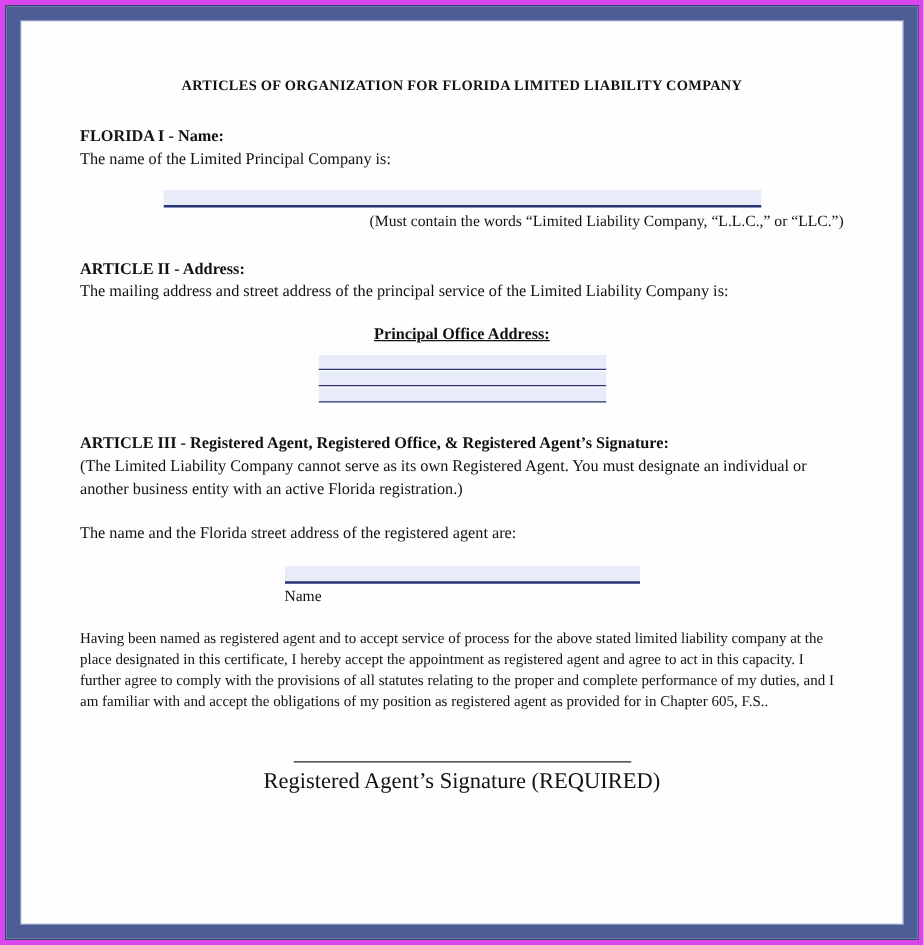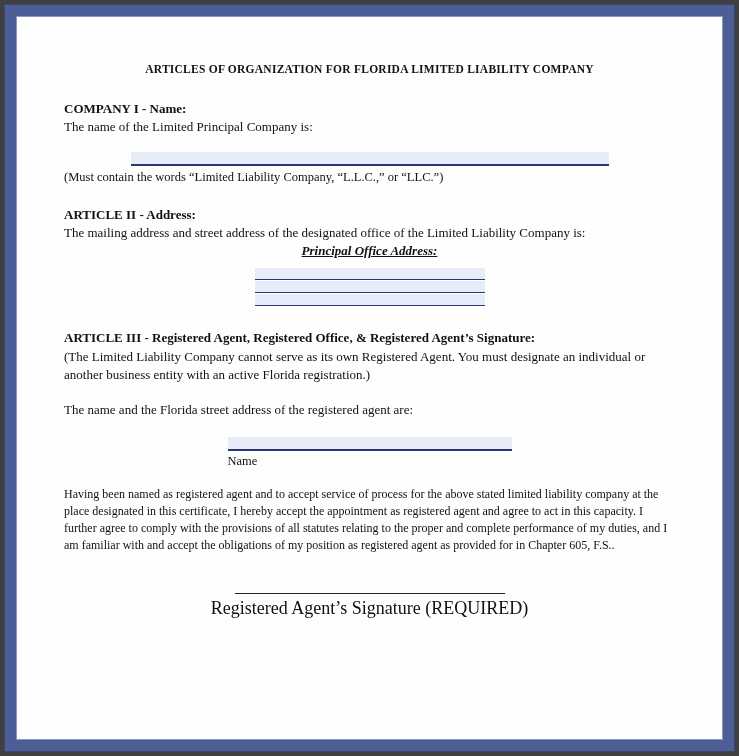--- a/index.html
+++ b/index.html
@@ -5,21 +5,21 @@
   * { box-sizing: border-box; margin: 0; padding: 0; }
   html, body { background: #ffffff; }
   body {
     font-family: "Liberation Serif", serif;
     color: #111111;
   }
   .page {
     position: relative;
     width: 739px;
     height: 756px;
-    background: #404040;
+    background: #d946ef;
     overflow: hidden;
   }
   .frame {
     position: absolute;
     left: 5px; top: 5px; right: 5px; bottom: 5px;
     border: 11px solid #4d5d95;
     box-shadow: inset 0 0 0 1px #8b96bd, 0 0 0 1px #36466f;
     background: #fefefe;
     overflow: hidden;
   }
@@ -51,32 +51,31 @@
   }
   .thin-field {
     min-height: 12px;
     border-bottom-width: 1.5px;
     margin-bottom: 1px;
   }
 
   
   .a1-field-wrap { margin: 16px auto 0 auto; width: 478px; }
   .a1-hint {
-    text-align: left;
+    text-align: right;
     margin-top: 3px;
     font-size: 12.5px;
   }
 
   
   .a2 { margin-top: 20px; }
   .a2-cols {
     display: flex;
     justify-content: center;
-    margin-top: 0;
-    font-style: italic;
+    margin-top: 16px;
   }
   .a2-col-left { width: 230px; }
   .a2-col-right { width: 210px; }
   .a2-col-header {
     text-align: center;
     font-weight: bold;
     text-decoration: underline;
     font-size: 13px;
     margin-bottom: 8px;
   }
@@ -130,31 +129,31 @@
 </head>
 <body>
 
 <div class="page">
   <div class="frame">
     <div class="content">
 
       <div class="doc-title">ARTICLES OF ORGANIZATION FOR FLORIDA LIMITED LIABILITY COMPANY</div>
 
       <section>
-        <div class="article-heading">COMPANY I - Name:</div>
+        <div class="article-heading">FLORIDA I - Name:</div>
         <div class="intro">The name of the Limited Principal Company is:</div>
         <div class="a1-field-wrap">
           <div class="blank-field"></div>
         </div>
         <div class="a1-hint">(Must contain the words “Limited Liability Company, “L.L.C.,” or “LLC.”)</div>
       </section>
 
       <section class="a2">
         <div class="article-heading">ARTICLE II - Address:</div>
-        <div class="intro">The mailing address and street address of the designated office of the Limited Liability Company is:</div>
+        <div class="intro">The mailing address and street address of the principal service of the Limited Liability Company is:</div>
 
         <div class="a2-cols">
           <div class="a2-col-left">
             <div class="a2-col-header">Principal Office Address:</div>
             <div class="blank-field thin-field"></div>
             <div class="blank-field thin-field"></div>
             <div class="blank-field thin-field"></div>
           </div>
         </div>
       </section>

